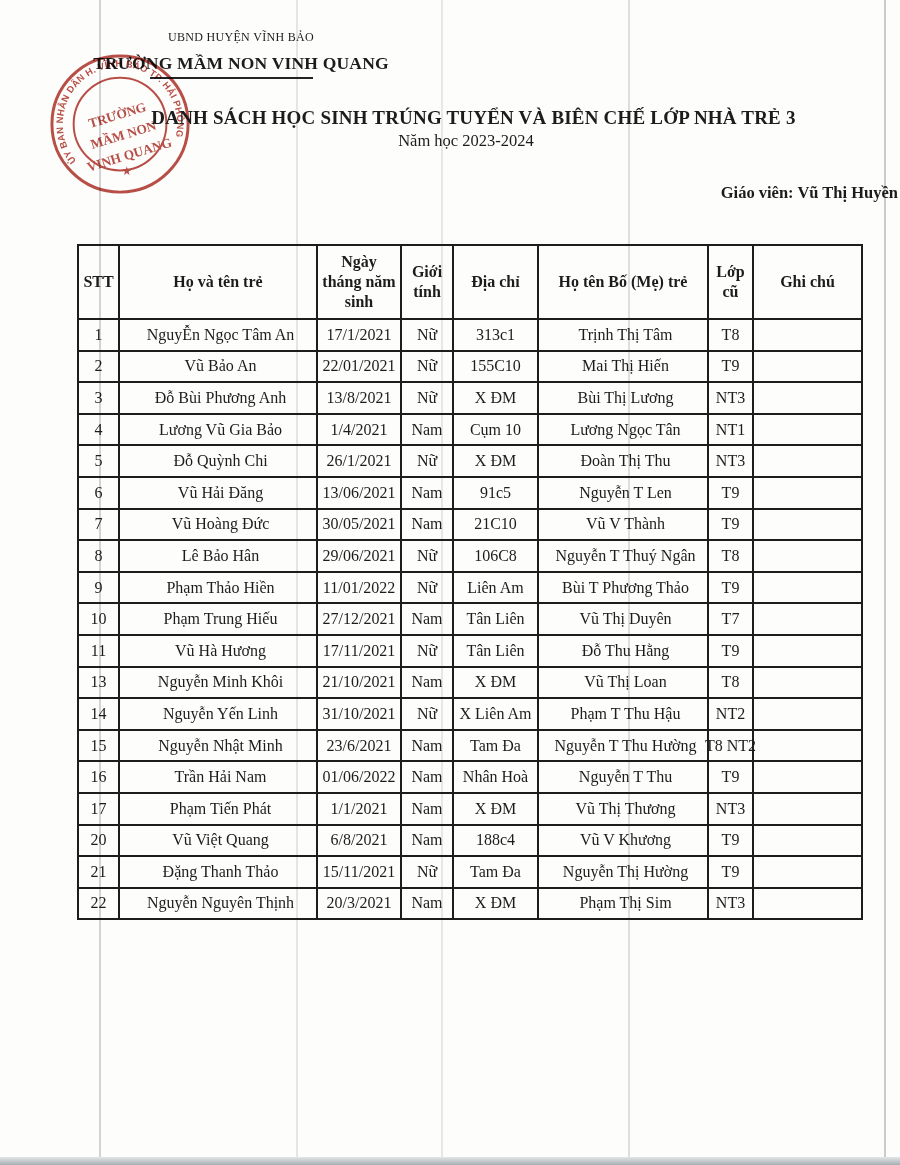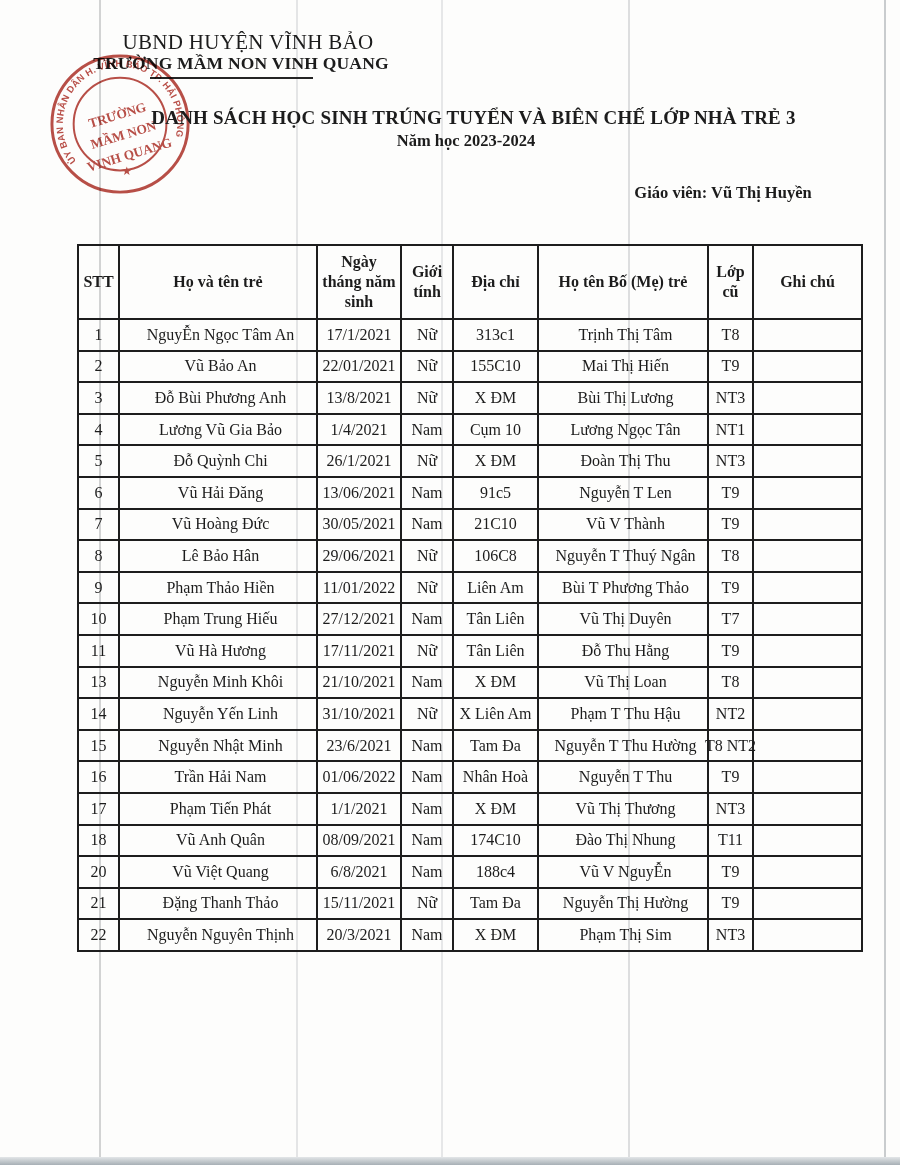--- a/index.html
+++ b/index.html
@@ -12,28 +12,28 @@
     color:#1c1c1c;
   }
   
   .scanline{position:absolute;top:0;bottom:0;width:2px;pointer-events:none;}
   .scan-bottom{
     position:absolute;left:0;right:0;bottom:0;height:8px;
     background:linear-gradient(#e3e6e8,#a7afb5);
   }
   
   .org{position:absolute;left:0;width:482px;text-align:center;}
-  .org1{top:30px;font-size:21px;letter-spacing:.3px;margin-left:7px;}
+  .org1{top:30px;font-size:12px;letter-spacing:.3px;}
   .org2{top:53px;font-size:17.5px;font-weight:bold;letter-spacing:.2px;}
   .org-underline{position:absolute;left:150px;top:77px;width:163px;height:2px;background:#242424;}
   .doc-title{position:absolute;left:55px;right:8px;top:104px;text-align:center;
     font-size:19px;font-weight:bold;letter-spacing:.2px;line-height:1.5;}
   .doc-subtitle{position:absolute;left:40px;right:8px;top:131px;text-align:center;
-    font-size:16.5px;font-weight:bold;}
-  .teacher{position:absolute;left:548px;top:183px;width:350px;text-align:center;
+    font-size:16.5px;font-weight:normal;}
+  .teacher{position:absolute;left:548px;top:183px;width:350px;text-align:right;
     font-size:16.5px;font-weight:bold;}
   
   .stamp{position:absolute;left:48px;top:52px;width:148px;height:148px;
     mix-blend-mode:multiply;opacity:.88;}
   .stamp text{fill:#b0362e;}
   
   table.roster{
     position:absolute;left:77px;top:244px;width:784px;
     border-collapse:collapse;table-layout:fixed;
   }
@@ -305,38 +305,26 @@
           <td class="c2">1/1/2021</td>
           <td class="c3">Nam</td>
           <td class="c4">X ĐM</td>
           <td class="c5">Vũ Thị Thương</td>
           <td class="c6">
             <span class="abs-center">NT3</span>
           </td>
           <td class="c7"></td>
         </tr>
         <tr>
-          <td class="c0">18</td>
-          <td class="c1">Vũ Anh Quân</td>
-          <td class="c2">08/09/2021</td>
-          <td class="c3">Nam</td>
-          <td class="c4">174C10</td>
-          <td class="c5">Đào Thị Nhung</td>
-          <td class="c6">
-            <span class="abs-center">T11</span>
-          </td>
-          <td class="c7"></td>
-        </tr>
-        <tr>
           <td class="c0">20</td>
           <td class="c1">Vũ Việt Quang</td>
           <td class="c2">6/8/2021</td>
           <td class="c3">Nam</td>
           <td class="c4">188c4</td>
-          <td class="c5">Vũ V NguyỄn</td>
+          <td class="c5">Vũ V Khương</td>
           <td class="c6">
             <span class="abs-center">T9</span>
           </td>
           <td class="c7"></td>
         </tr>
         <tr>
           <td class="c0">21</td>
           <td class="c1">Đặng Thanh Thảo</td>
           <td class="c2">15/11/2021</td>
           <td class="c3">Nữ</td>

